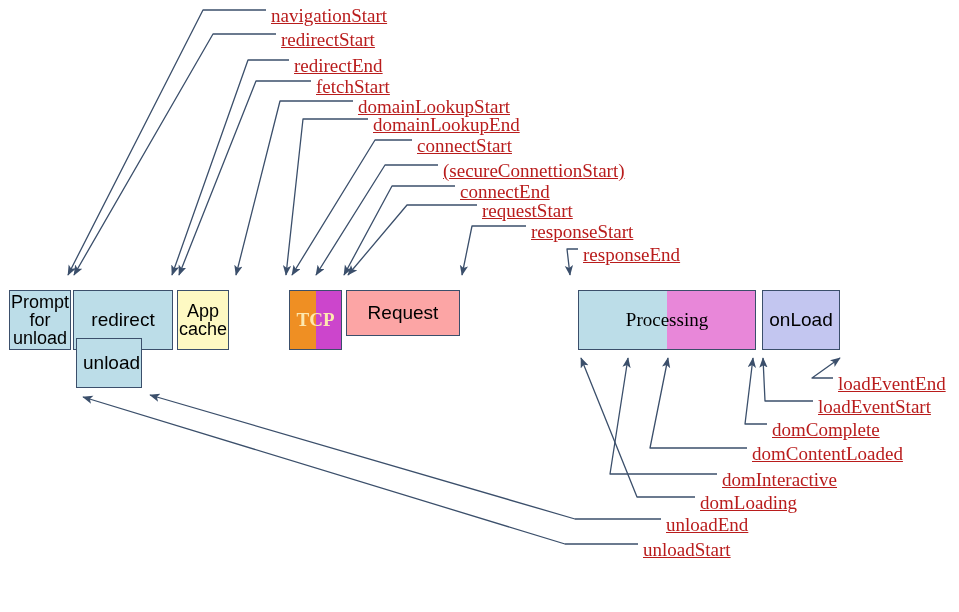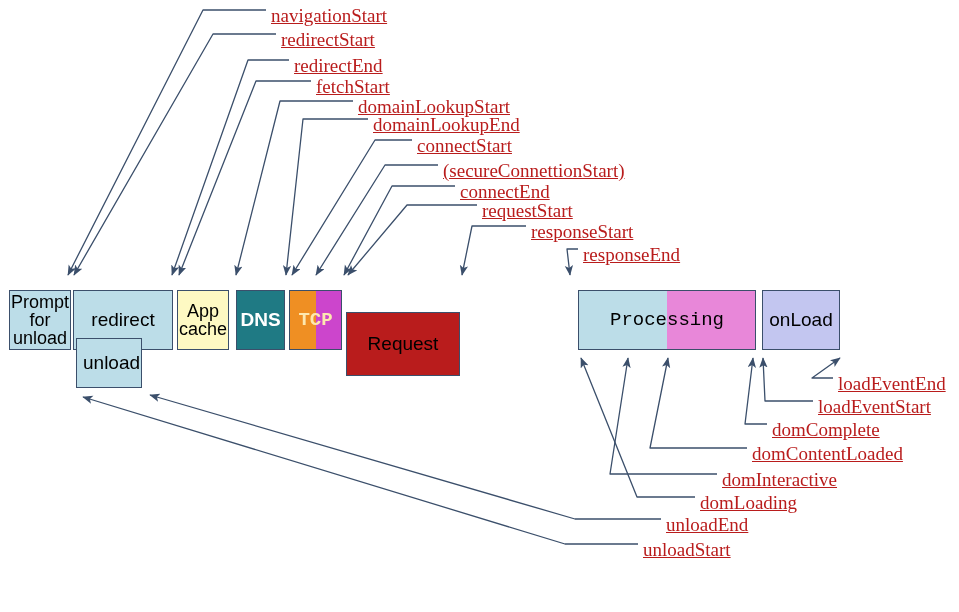--- a/index.html
+++ b/index.html
@@ -45,21 +45,21 @@
     border: 1.5px solid #3b4f6b;
     z-index: 3;
     overflow: hidden;
   }
   .tcp-label {
     position: absolute;
     left: 0; right: 0; top: 0; bottom: 0;
     display: flex;
     align-items: center;
     justify-content: center;
-    font-family: Liberation Mono, monospace;
+    font-family: Liberation Serif, serif;
     font-size: 19px;
     font-weight: bold;
     color: #fde8b0;
     z-index: 2;
   }
   .split-left, .split-right {
     position: absolute;
     top: 0; bottom: 0;
   }
   .lbl {
@@ -139,31 +139,28 @@
 
   <div class="phase" style="left:76px; top:338px; width:66px; height:50px; background:#bcdde8; z-index:5; justify-content:flex-start; padding-left:6px;">
     <span>unload</span>
   </div>
 
   <div class="phase multi" style="left:177px; top:290px; width:52px; height:60px; background:#fef9c3; font-size:18px;">
     <span style="white-space:pre-line;">App
 cache</span>
   </div>
 
-  <div class="phase dark" style="left:236px; top:290px; width:49px; height:60px; background:#1f7a84;">
-    <span>DNS</span>
-  </div>
 
   <div class="tcpwrap" style="left:289px; top:290px; width:53px; height:60px;">
     <div class="split-left" style="left:0; width:26px; background:#ef8f23;"></div>
     <div class="split-right" style="left:26px; right:0; background:#cc45cc;"></div>
     <div class="tcp-label">TCP</div>
   </div>
 
-  <div class="phase" style="left:346px; top:290px; width:114px; height:64px; background:#b91c1c;margin-top:22px;">
+  <div class="phase" style="left:346px; top:290px; width:114px; height:46px; background:#fca5a5;">
     <span>Request</span>
   </div>
 
 
   <div class="tcpwrap" style="left:578px; top:290px; width:178px; height:60px;">
     <div class="split-left" style="left:0; width:88px; background:#bcdde8;"></div>
     <div class="split-right" style="left:88px; right:0; background:#e887d9;"></div>
     <div class="tcp-label" style="color:#000000; font-weight:normal;">Processing</div>
   </div>
 

